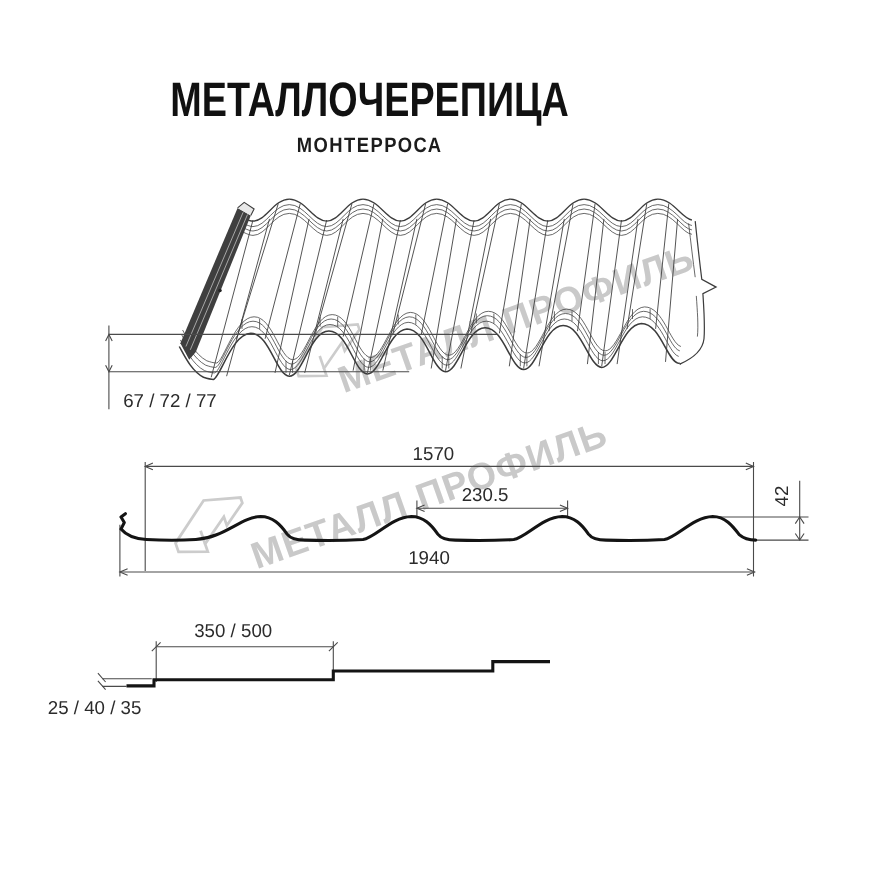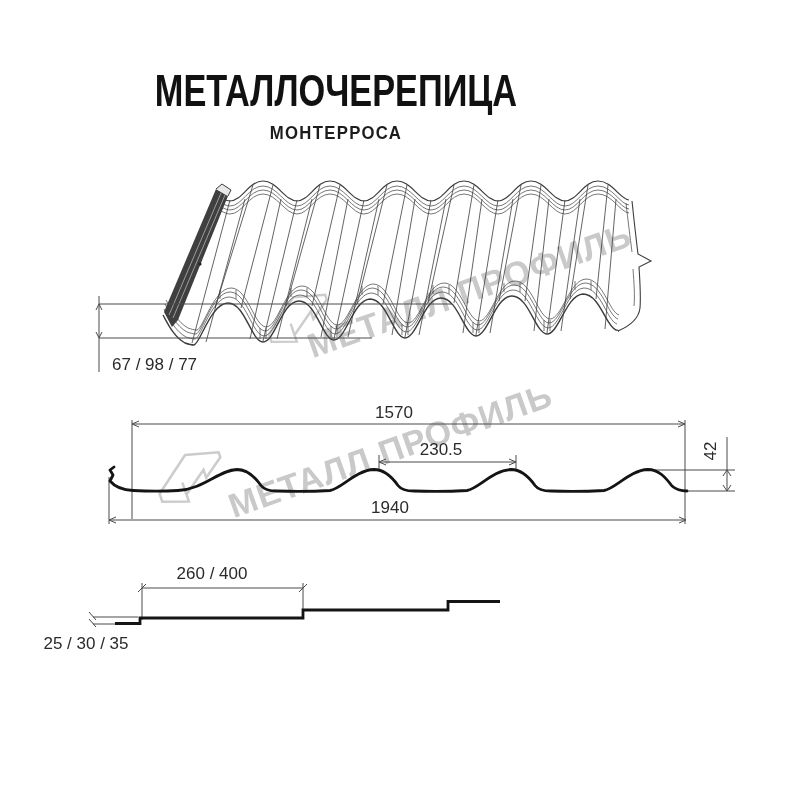--- a/index.html
+++ b/index.html
@@ -131,21 +131,21 @@
         <path d="M142,583 V620 M303,583 V613"></path>
         <path d="M142,588 H303"></path>
         <path d="M138,592 L146,584 M299,592 L307,584"></path>
         <path d="M93,617 H138 M93,624 H115"></path>
         <path d="M89,612 L96,620 M89,619 L96,627"></path>
       </g>
       <path stroke="#141414" stroke-width="2.8" stroke-linejoin="miter" d="M115,623.5 H140 V618 H303 V610 H448 V601.5 H500"></path>
     </g>
   </svg>
 
-  <div class="dim" style="left:112px;top:355px;">67 / 98 / 77</div>
+  <div class="dim" style="left:112px;top:355px;">67 / 72 / 77</div>
   <div class="dim c" style="left:354px;top:403px;width:80px;">1570</div>
   <div class="dim c" style="left:401px;top:440px;width:80px;">230.5</div>
   <div class="dim c rot" style="left:693px;top:441px;width:36px;">42</div>
   <div class="dim c" style="left:350px;top:498px;width:80px;">1940</div>
-  <div class="dim c" style="left:152px;top:564px;width:120px;">260 / 400</div>
-  <div class="dim c" style="left:26px;top:634px;width:120px;">25 / 30 / 35</div>
+  <div class="dim c" style="left:152px;top:564px;width:120px;">350 / 500</div>
+  <div class="dim c" style="left:26px;top:634px;width:120px;">25 / 40 / 35</div>
 
 </div>
 
 </body></html>

